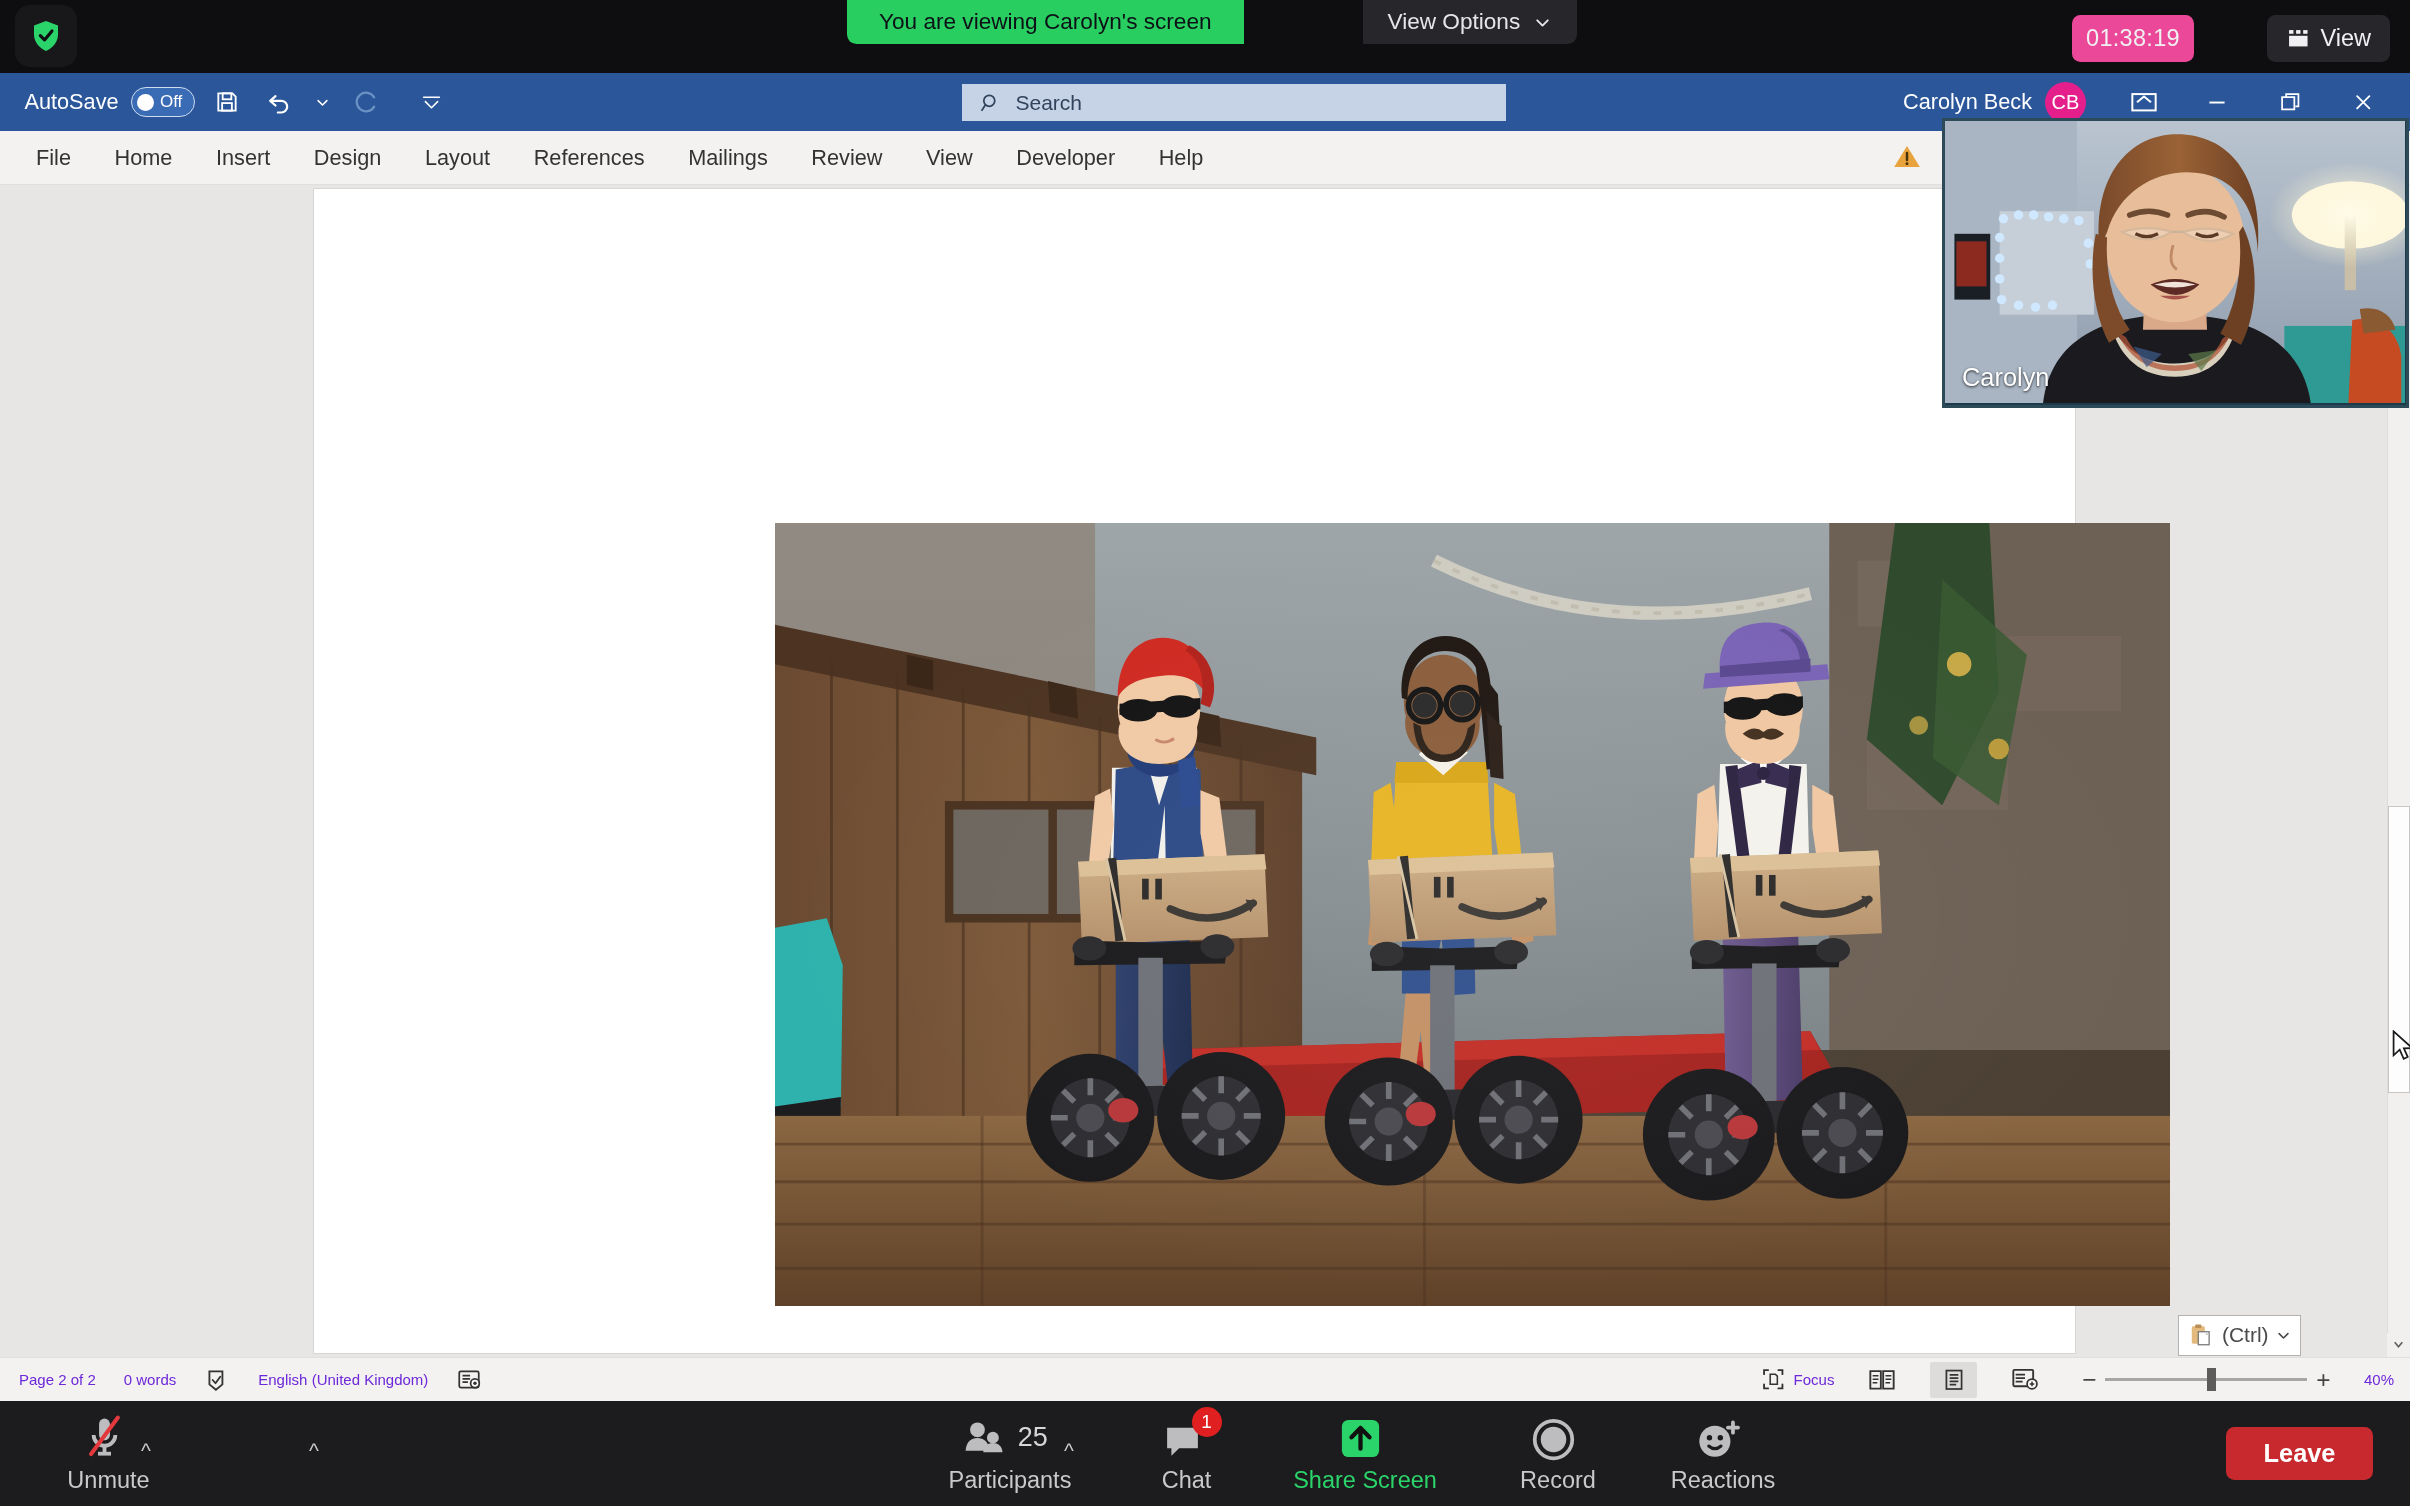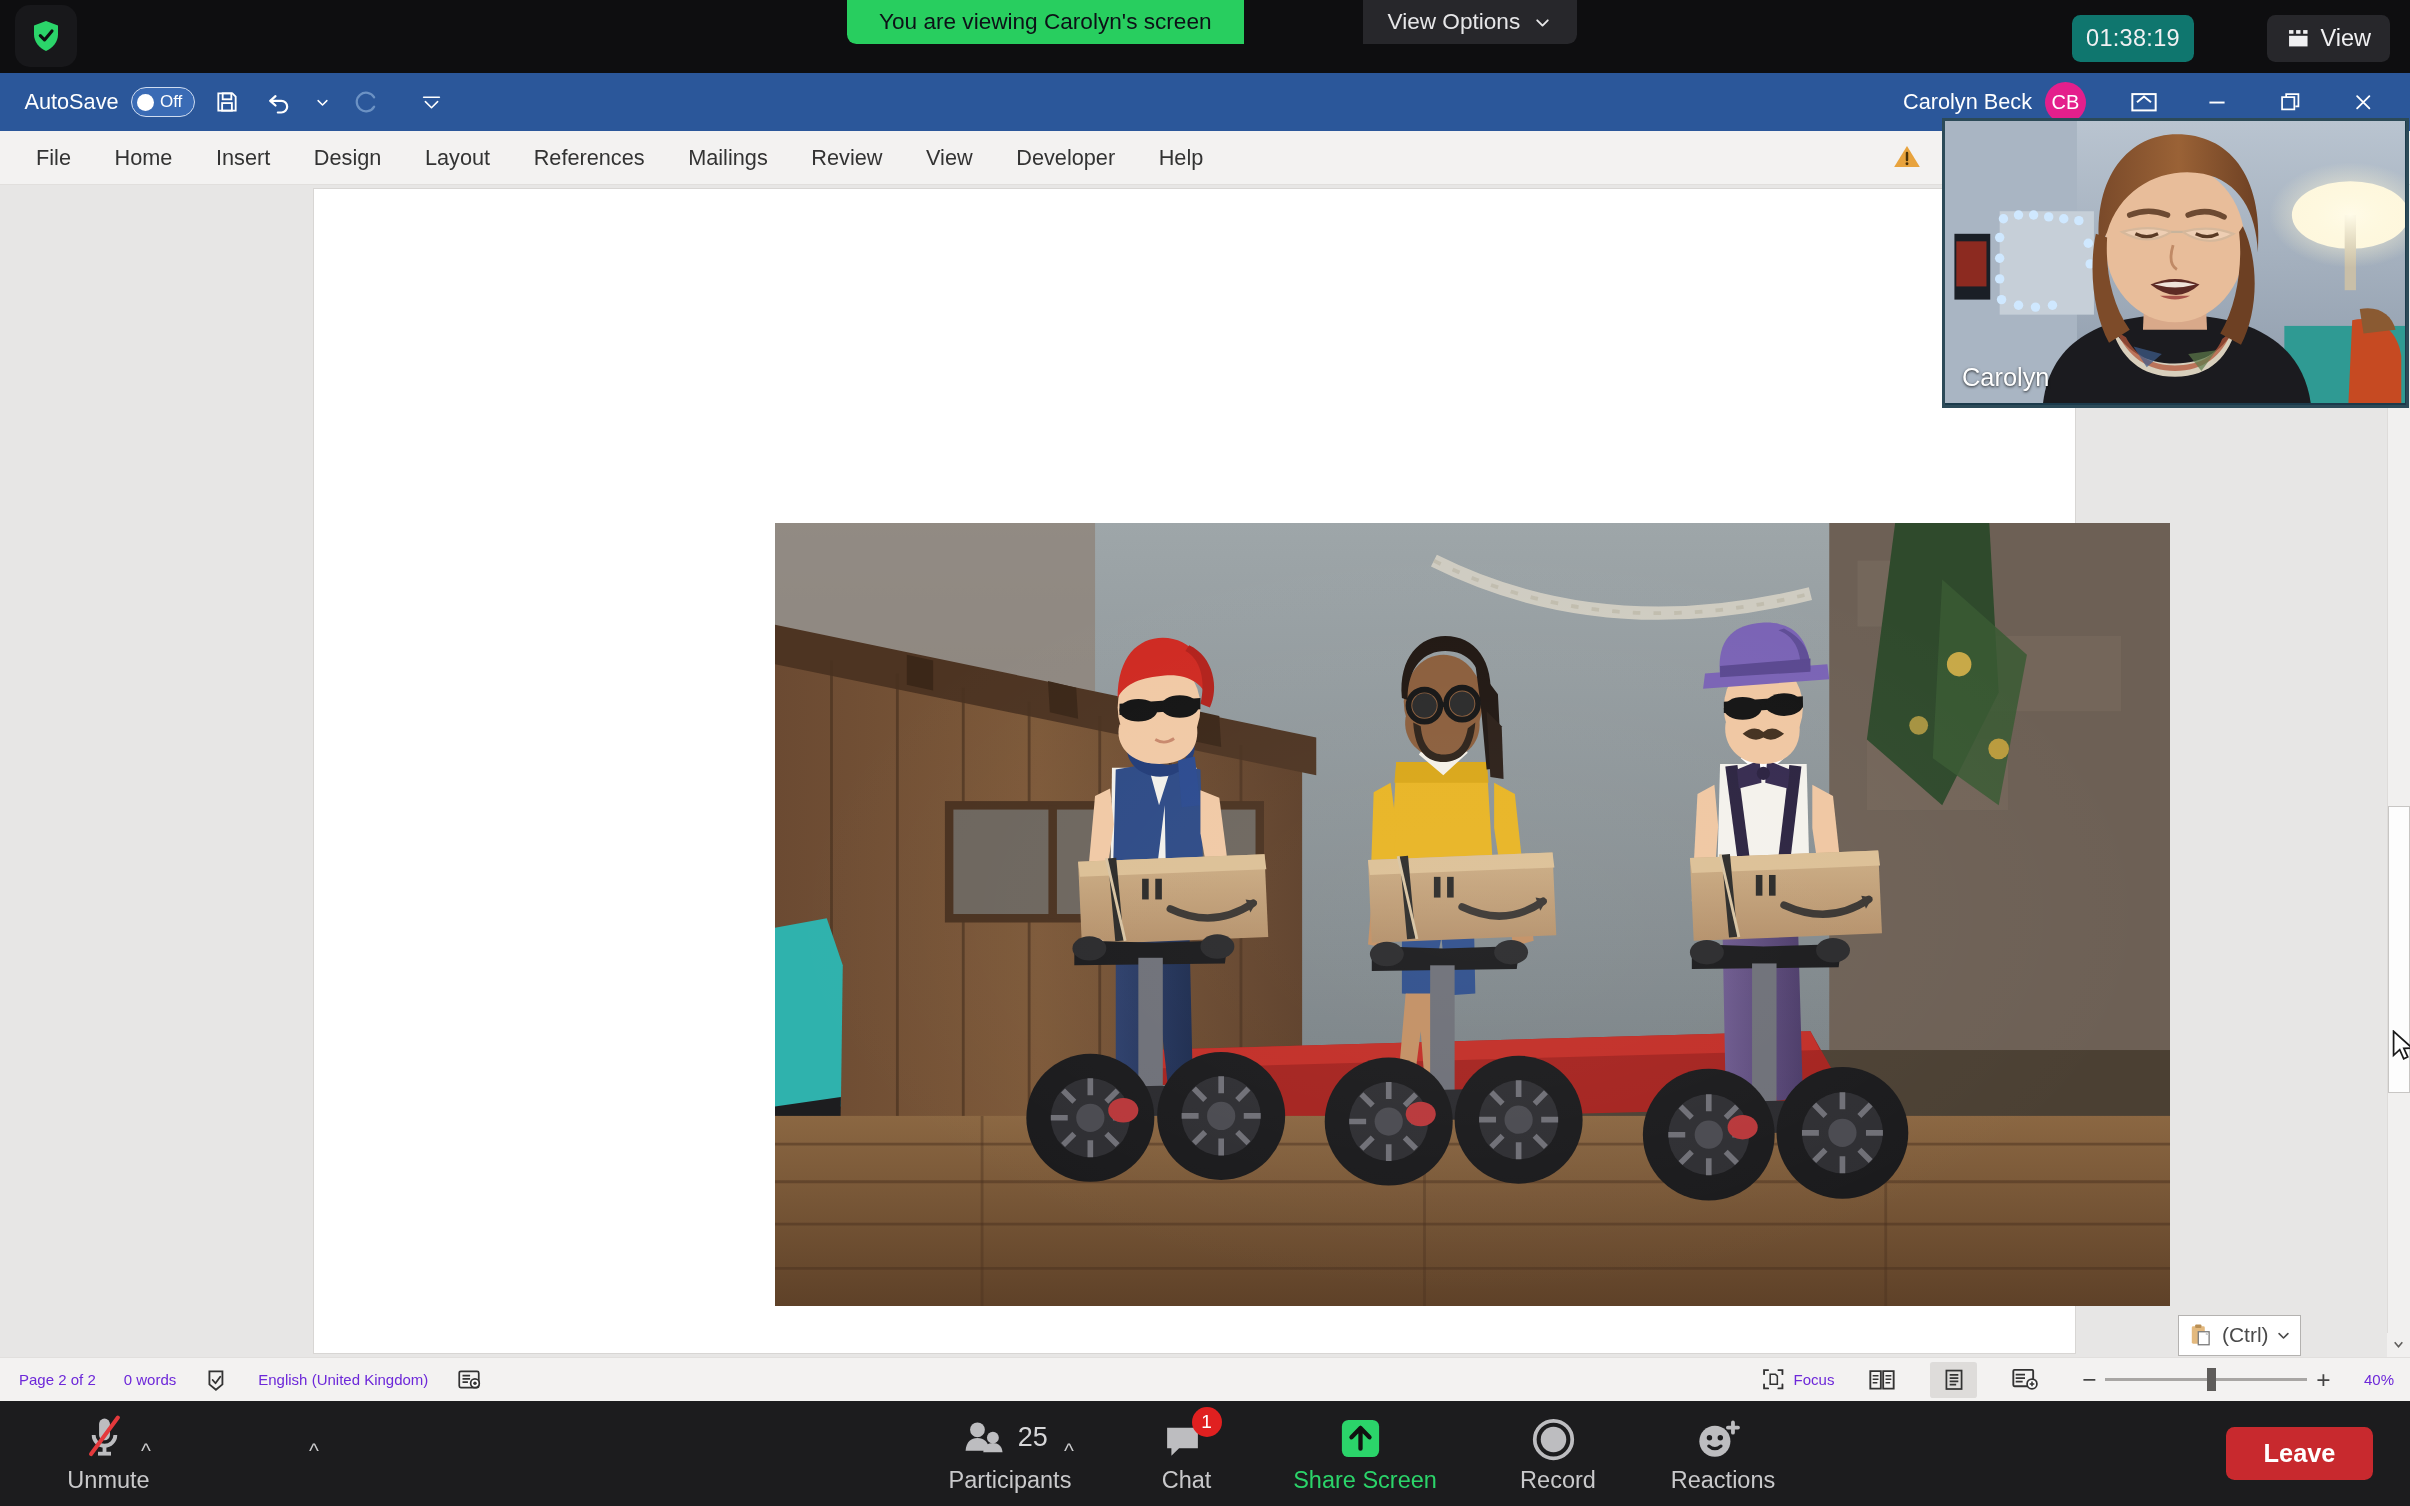--- a/index.html
+++ b/index.html
@@ -14,21 +14,21 @@
     justify-content:center; }
   #share-pill{ position:absolute; left:847px; top:0; height:44px;
     background:#28ce5f; border-bottom-left-radius:9.4px; border-bottom-right-radius:0px;
     display:flex; align-items:center; padding:0 32px; }
   #share-pill span{ color:#0d1117; font-size:22.6px; font-weight:400; white-space:nowrap; }
   #view-options-btn{ position:absolute; left:1363px; top:0; height:44px;
     background:#27272b; border-bottom-right-radius:9.4px; display:flex;
     align-items:center; gap:11.3px; padding:0 24.5px; cursor:pointer; }
   #view-options-btn .vo-label{ color:#e6e6e8; font-size:22.6px; }
   #timer-pill{ position:absolute; right:217px; top:15px; height:47px; min-width:122px;
-    background:#0f766e; border-radius:8.5px; display:flex; align-items:center;
+    background:#ec4899; border-radius:8.5px; display:flex; align-items:center;
     justify-content:center; padding:0 13px; }
   #timer-pill span{ color:#f0f0f2; font-size:23.5px; letter-spacing:0.3px; }
   #view-btn{ position:absolute; right:21px; top:15px; height:47px;
     background:#27272b; border-radius:8.5px; display:flex; align-items:center;
     gap:10.4px; padding:0 19px; cursor:pointer; }
   #view-btn span.vlabel{ color:#f0f0f2; font-size:23.5px; }
 
   
   #word-window{ position:absolute; left:0; top:73px; width:2411px; height:1329px;
     background:#fff; overflow:hidden; }
@@ -203,20 +203,27 @@
       </div>
       <div class="qat-icon" style="margin-left:13px">
         <svg width="21" height="21" viewBox="0 0 24 24">
           <path d="M3 6 H21" stroke="#fff" stroke-width="1.8" stroke-linecap="round"></path>
           <path d="M5 11 L12 18 L19 11" stroke="#fff" stroke-width="1.8" fill="none" stroke-linecap="round" stroke-linejoin="round"></path>
         </svg>
       </div>
     </div>
 
 
+    <div id="search-box">
+      <svg width="23.5" height="23.5" viewBox="0 0 24 24">
+        <circle cx="10.5" cy="10" r="5.6" fill="none" stroke="#32435c" stroke-width="1.8"></circle>
+        <path d="M6.4 14.4 L3 19.6" stroke="#32435c" stroke-width="1.8" stroke-linecap="round"></path>
+      </svg>
+      <span class="ph">Search</span>
+    </div>
 
     <div id="user-chip">
       <span class="uname">Carolyn Beck</span>
       <div class="avatar">CB</div>
     </div>
 
     <div id="win-controls">
       <div class="wc">
         <svg width="28" height="24.5" viewBox="0 0 24 20">
           <rect x="2" y="3" width="20" height="14" fill="none" stroke="#fff" stroke-width="1.7"></rect>

